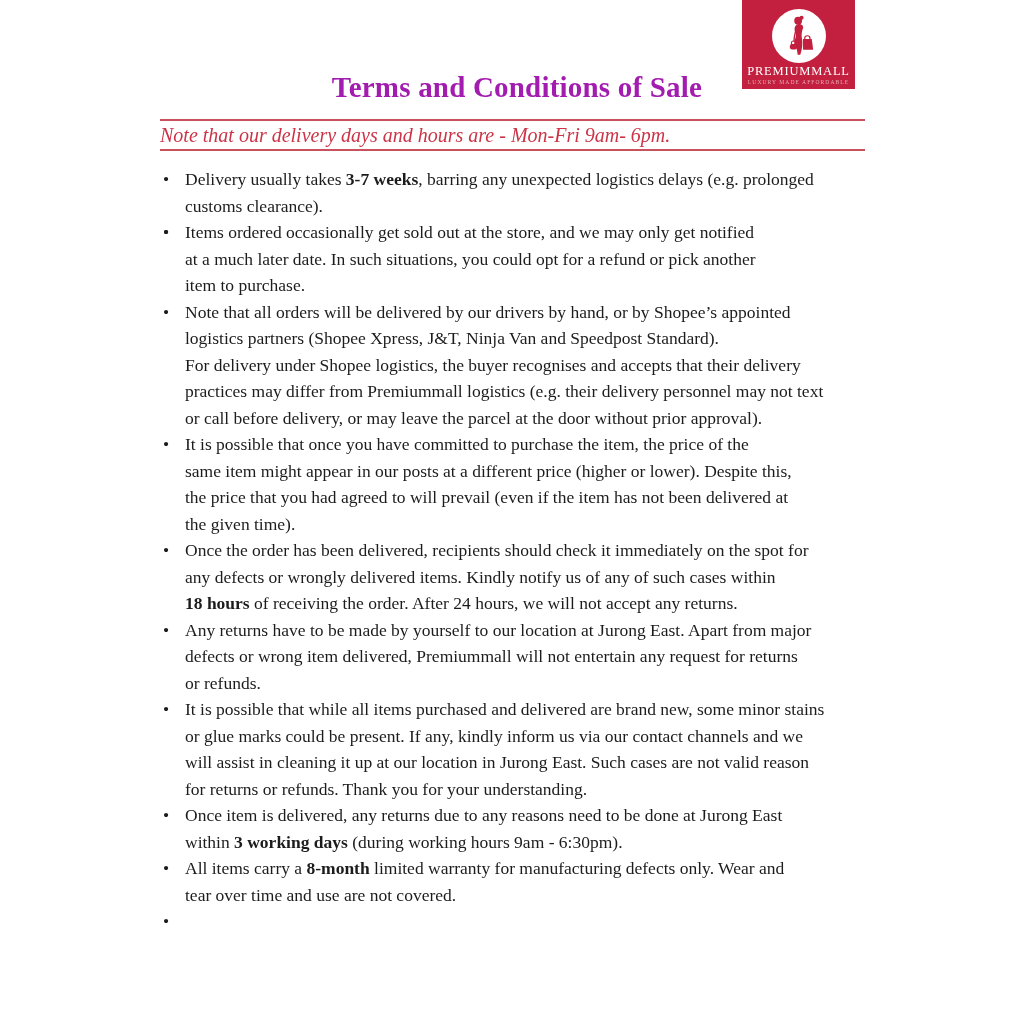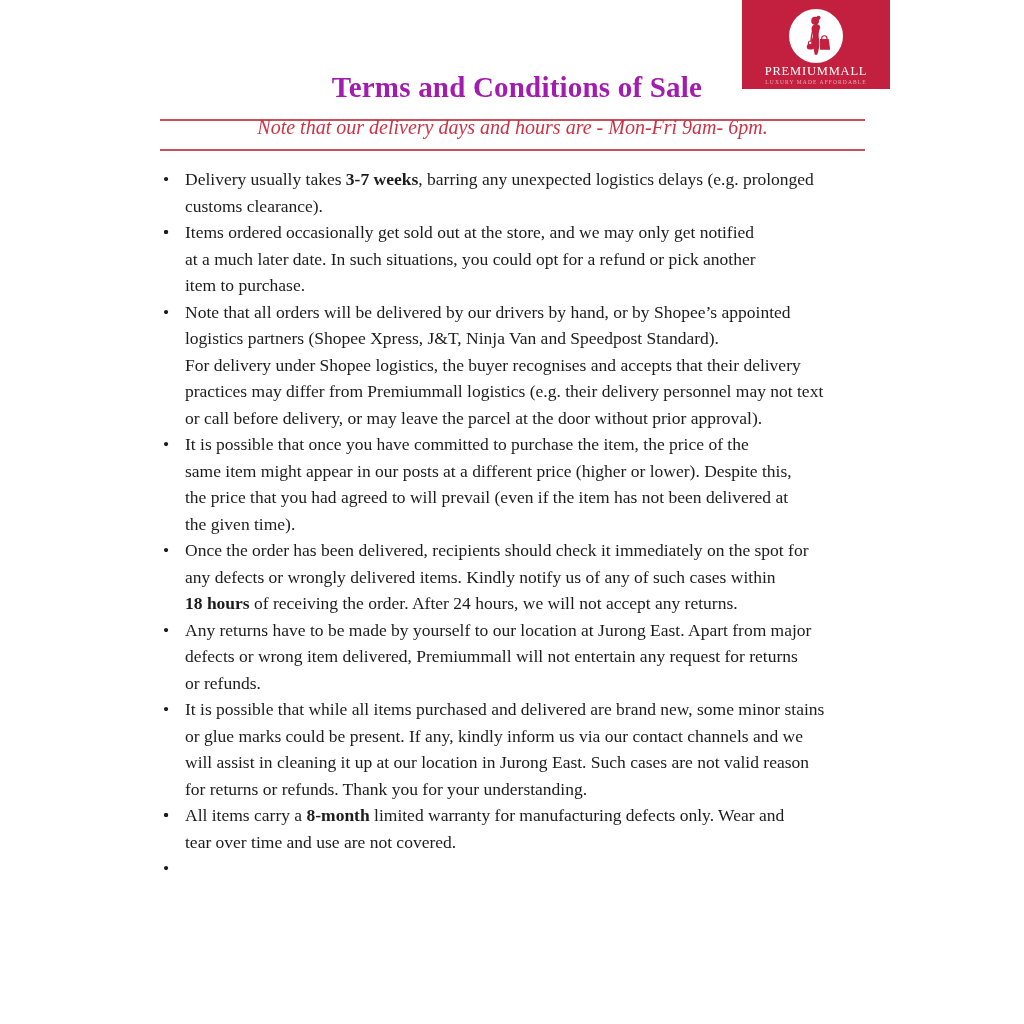--- a/index.html
+++ b/index.html
@@ -9,21 +9,21 @@
     height: 1024px;
     background: #ffffff;
     font-family: "Liberation Serif", serif;
     overflow: hidden;
   }
 
   
   .logo {
     position: absolute;
     left: 742px; top: 0;
-    width: 148px; height: 89px;
+    width: 113px; height: 89px;
     text-align: center;
   }
   .logo-circle {
     width: 54px; height: 54px;
     margin: 9px auto 0 auto;
     background: #ffffff;
     border-radius: 50%;
     display: flex; align-items: center; justify-content: center;
   }
   .logo-circle svg { width: 46px; height: 46px; }
@@ -57,23 +57,22 @@
   .rule {
     position: absolute;
     left: 160px;
     width: 705px;
     height: 2px;
   }
   .rule-top { top: 119px; }
   .rule-bottom { top: 149px; }
   .note {
     position: absolute;
-    top: 116px; left: 160px;
+    top: 124px; left: 160px;
     width: 705px;
-    text-align: center;
     font-style: italic;
     font-size: 20px;
   }
 
   
   .terms {
     position: absolute;
     left: 162px; top: 166px;
     width: 716px;
     margin: 0; padding: 0;
@@ -127,18 +126,18 @@
 
   <ul class="terms" id="terms-list">
       <li><span class="bullet">•</span><span>Delivery usually takes <b>3-7 weeks</b>, barring any unexpected logistics delays (e.g. prolonged<br>customs clearance).</span></li>
       <li><span class="bullet">•</span></li>
       <li><span class="bullet">•</span><span>Items ordered occasionally get sold out at the store, and we may only get notified<br>at a much later date. In such situations, you could opt for a refund or pick another<br>item to purchase.</span></li>
       <li><span class="bullet">•</span><span>Note that all orders will be delivered by our drivers by hand, or by Shopee’s appointed<br>logistics partners (Shopee Xpress, J&amp;T, Ninja Van and Speedpost Standard).<br>For delivery under Shopee logistics, the buyer recognises and accepts that their delivery<br>practices may differ from Premiummall logistics (e.g. their delivery personnel may not text<br>or call before delivery, or may leave the parcel at the door without prior approval).</span></li>
       <li><span class="bullet">•</span><span>It is possible that once you have committed to purchase the item, the price of the<br>same item might appear in our posts at a different price (higher or lower). Despite this,<br>the price that you had agreed to will prevail (even if the item has not been delivered at<br>the given time).</span></li>
       <li><span class="bullet">•</span><span>Once the order has been delivered, recipients should check it immediately on the spot for<br>any defects or wrongly delivered items. Kindly notify us of any of such cases within<br><b>18 hours</b> of receiving the order. After 24 hours, we will not accept any returns.</span></li>
       <li><span class="bullet">•</span><span>Any returns have to be made by yourself to our location at Jurong East. Apart from major<br>defects or wrong item delivered, Premiummall will not entertain any request for returns<br>or refunds.</span></li>
       <li><span class="bullet">•</span><span>It is possible that while all items purchased and delivered are brand new, some minor stains<br>or glue marks could be present. If any, kindly inform us via our contact channels and we<br>will assist in cleaning it up at our location in Jurong East. Such cases are not valid reason<br>for returns or refunds. Thank you for your understanding.</span></li>
-      <li><span class="bullet">•</span></li>
+      <li><span class="bullet">•</span><span>Once item is delivered, any returns due to any reasons need to be done at Jurong East<br>within <b>3 working days</b> (during working hours 9am - 6:30pm).</span></li>
       <li><span class="bullet">•</span><span>All items carry a <b>8-month</b> limited warranty for manufacturing defects only. Wear and<br>tear over time and use are not covered.</span></li>
       <li><span class="bullet">•</span></li>
     </ul>
 
 </div>
 
 </body></html>

